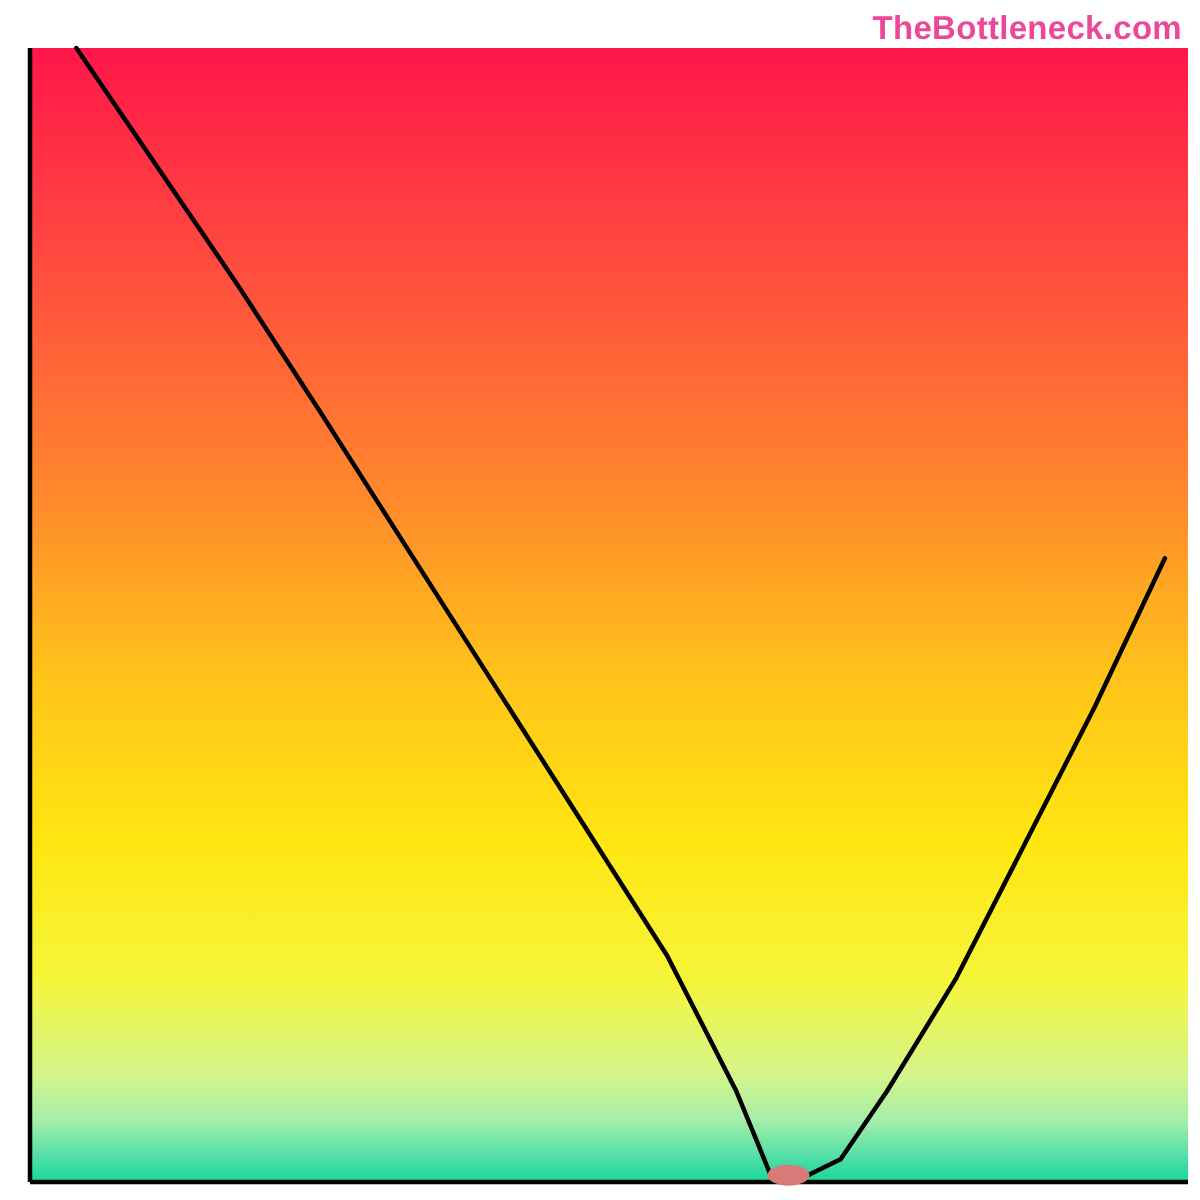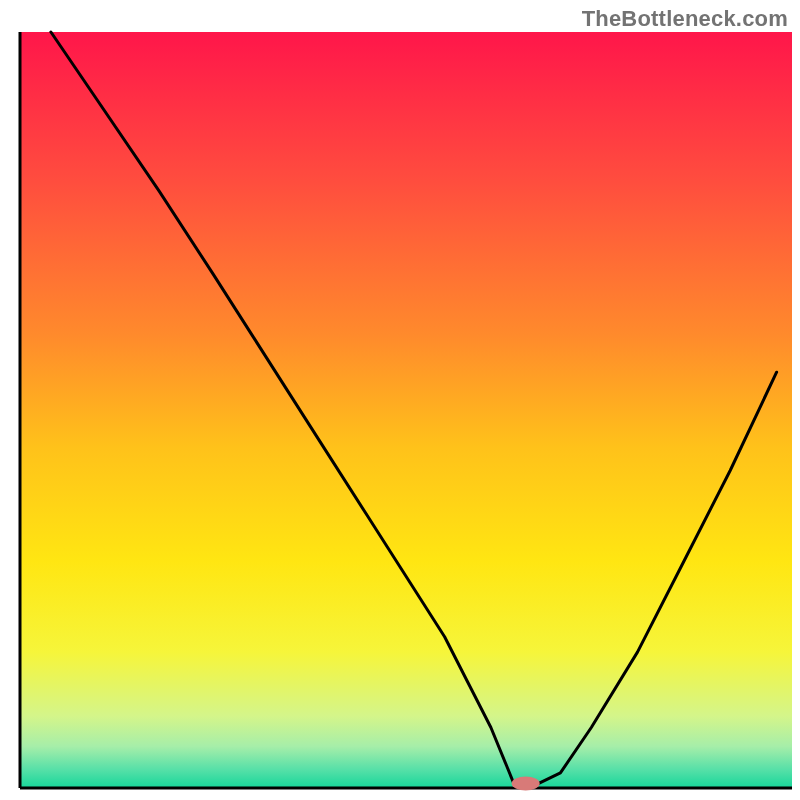--- a/index.html
+++ b/index.html
@@ -12,21 +12,21 @@
   }
   .stage {
     position: relative;
     width: 800px;
     height: 800px;
   }
   .watermark {
     position: absolute;
     top: 6px;
     right: 12px;
-    color: #737373;
+    color: #ec4899;
     font-size: 22px;
     font-weight: 600;
     letter-spacing: 0.2px;
     z-index: 30;
   }
   svg.plot {
     position: absolute;
     top: 0;
     left: 0;
     width: 800px;

